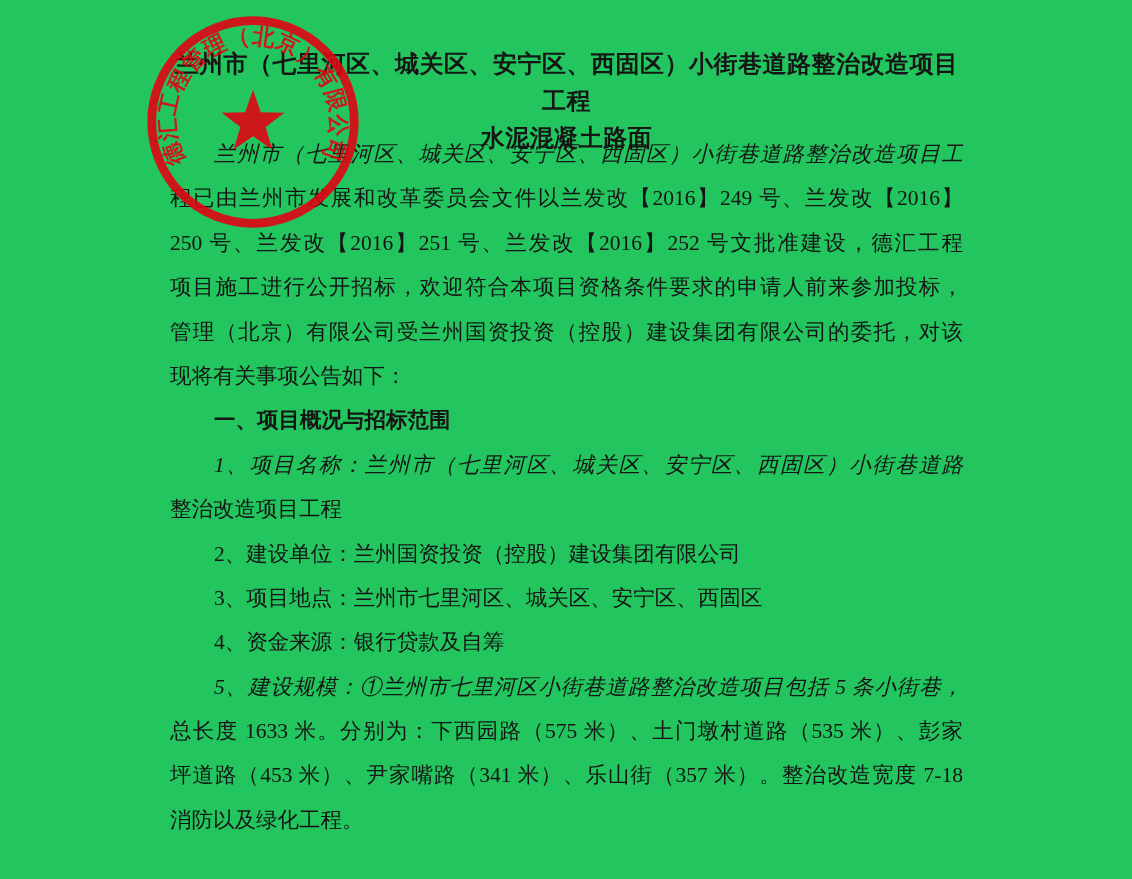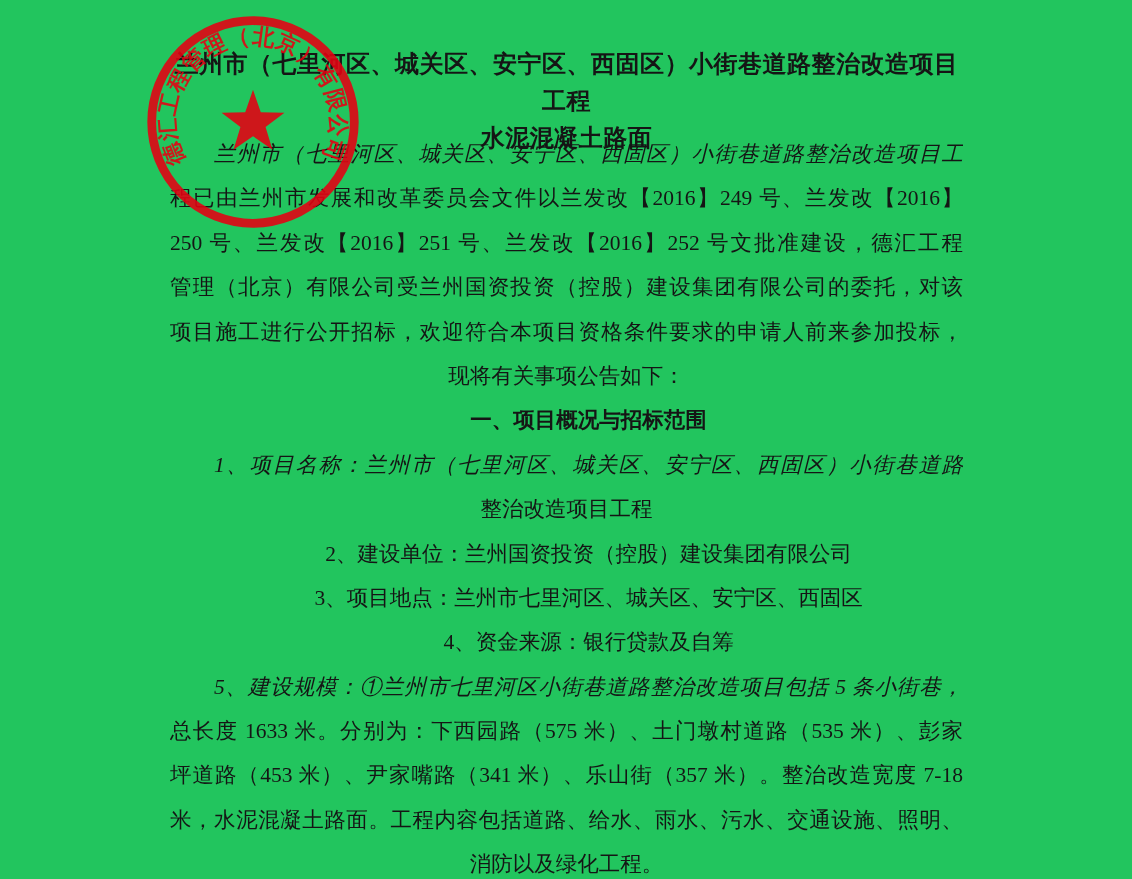--- a/index.html
+++ b/index.html
@@ -29,21 +29,20 @@
     left: 170px;
     top: 132px;
     width: 793px;
     font-size: 21.5px;
   }
   .line {
     height: 44.4px;
     line-height: 44.4px;
     white-space: nowrap;
     overflow: visible;
-    text-align: center;
   }
   .line.justify {
     white-space: normal;
     text-align: justify;
     text-align-last: justify;
     overflow: hidden;
   }
   .line.indent { padding-left: 44px; }
   .line.indent.justify { padding-left: 0; text-indent: 44px; font-style: italic; }
   .line.bold { font-weight: bold; font-family: Liberation Serif, serif; }
@@ -67,33 +66,32 @@
 
   <div class="doc-title">
     <span class="title-line">兰州市（七里河区、城关区、安宁区、西固区）小街巷道路整治改造项目工程</span>
     <span class="title-line">水泥混凝土路面</span>
   </div>
 
   <div class="doc-body">
     <div class="line indent justify">兰州市（七里河区、城关区、安宁区、西固区）小街巷道路整治改造项目工</div>
     <div class="line justify">程已由兰州市发展和改革委员会文件以兰发改【2016】249 号、兰发改【2016】</div>
     <div class="line justify">250 号、兰发改【2016】251 号、兰发改【2016】252 号文批准建设，德汇工程</div>
+    <div class="line justify">项目施工进行公开招标，欢迎符合本项目资格条件要求的申请人前来参加投标，</div>
     <div class="line justify">管理（北京）有限公司受兰州国资投资（控股）建设集团有限公司的委托，对该</div>
-    <div class="line justify">项目施工进行公开招标，欢迎符合本项目资格条件要求的申请人前来参加投标，</div>
     <div class="line">现将有关事项公告如下：</div>
     <div class="line indent bold">一、项目概况与招标范围</div>
     <div class="line indent justify">1、项目名称：兰州市（七里河区、城关区、安宁区、西固区）小街巷道路</div>
     <div class="line">整治改造项目工程</div>
     <div class="line indent">2、建设单位：兰州国资投资（控股）建设集团有限公司</div>
     <div class="line indent">3、项目地点：兰州市七里河区、城关区、安宁区、西固区</div>
     <div class="line indent">4、资金来源：银行贷款及自筹</div>
     <div class="line indent justify">5、建设规模：①兰州市七里河区小街巷道路整治改造项目包括 5 条小街巷，</div>
     <div class="line justify">总长度 1633 米。分别为：下西园路（575 米）、土门墩村道路（535 米）、彭家</div>
     <div class="line justify">坪道路（453 米）、尹家嘴路（341 米）、乐山街（357 米）。整治改造宽度 7-18</div>
-    <div class="line justify">米，水泥混凝土路面。工程内容包括道路、给水、雨水、污水、交通设施、照明、</div>
     <div class="line">消防以及绿化工程。</div>
   </div>
 
   <svg class="seal" viewBox="0 0 230 230" aria-hidden="true">
     <circle cx="115" cy="115" r="104" fill="none" stroke="#e60012" stroke-width="9"></circle>
     <polygon fill="#e60012" points="115,82 123.0,105.0 147.3,105.5 127.9,120.2 135.0,143.5 115,129.6 95.0,143.5 102.1,120.2 82.7,105.5 107.0,105.0"></polygon>
     <defs>
       <path id="sealTextArc" d="M 45.7 155 A 80 80 0 1 1 184.3 155" fill="none"></path>
     </defs>
     <text fill="#e60012" font-size="23" letter-spacing="1">

